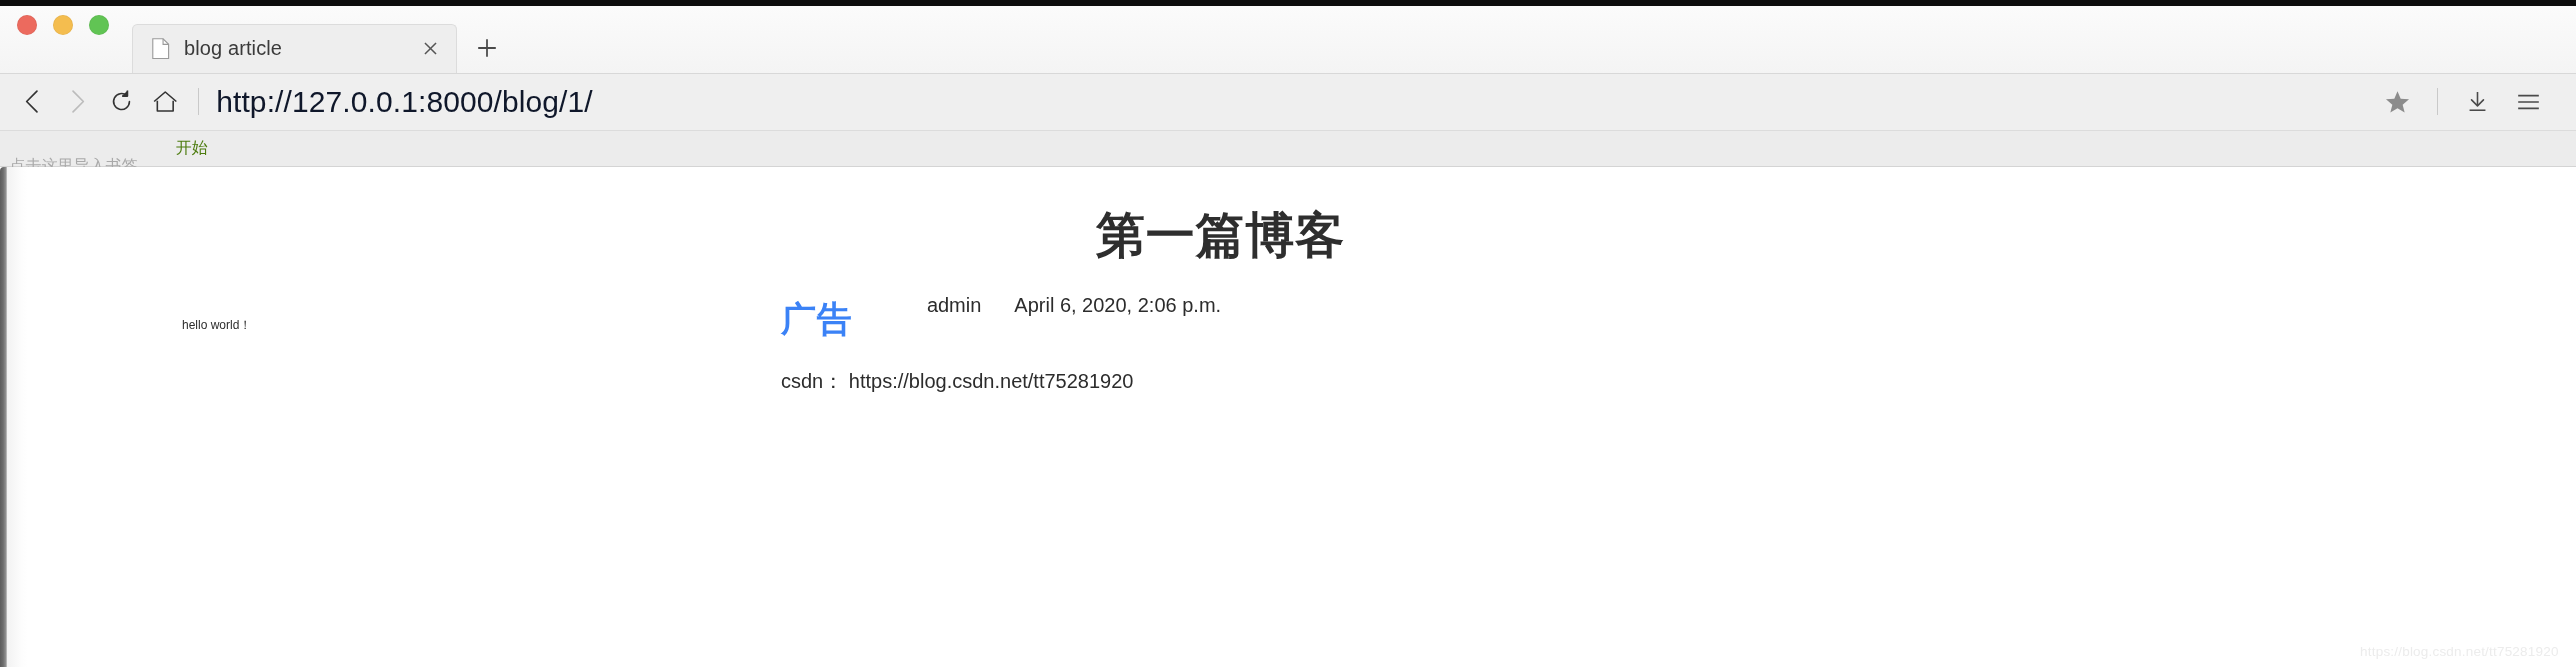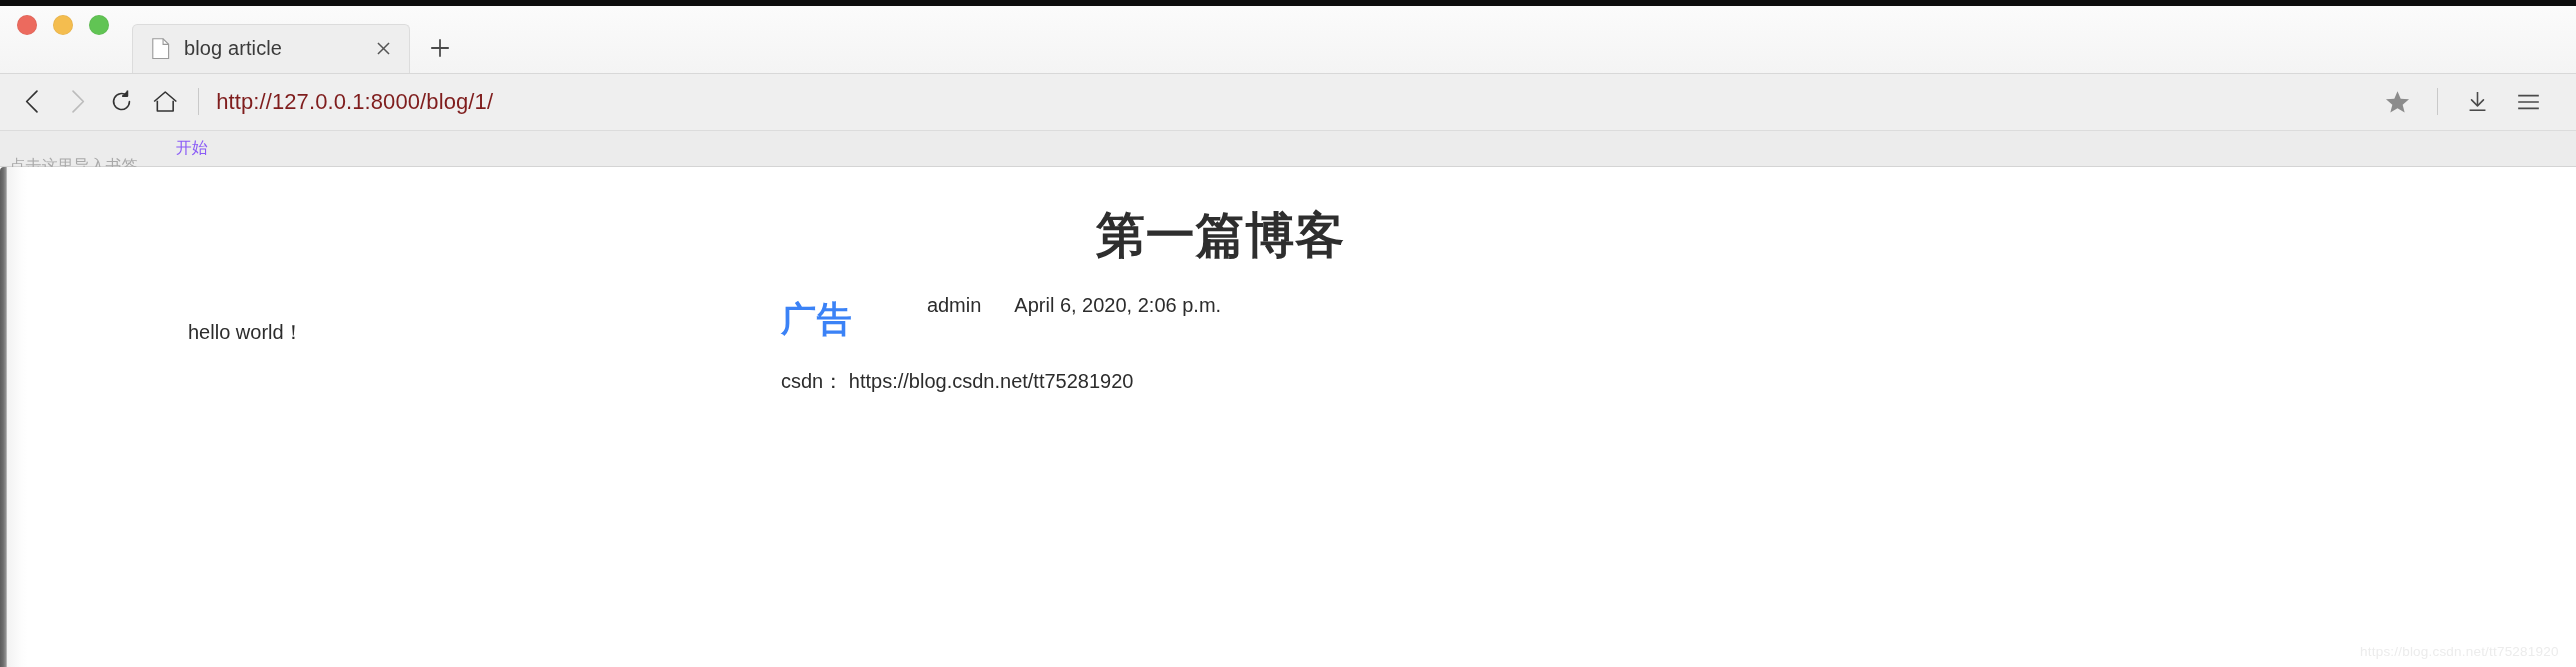--- a/index.html
+++ b/index.html
@@ -53,21 +53,21 @@
   .tl-dot {
     width: 20px; height: 20px;
     border-radius: 50%;
     display: block;
   }
   .tl-red    { background: #ec6a5e; box-shadow: inset 0 0 0 0.8px rgba(0,0,0,.06); }
   .tl-yellow { background: #f4bd4f; box-shadow: inset 0 0 0 0.8px rgba(0,0,0,.06); }
   .tl-green  { background: #61c454; box-shadow: inset 0 0 0 0.8px rgba(0,0,0,.06); }
 
   .tab {
-    width: 278px;
+    width: 325px;
     height: 49px;
     background: #eeeeee;
     border: 0.8px solid #dcdcdc;
     border-bottom: none;
     border-radius: 5.5px 5.5px 0 0;
     display: flex;
     align-items: center;
     padding: 0 16px 0 19px;
     margin-left: 4px;
     position: relative;
@@ -118,22 +118,22 @@
   .nav-btn.disabled { color: #bcbcbc; }
   .toolbar-sep {
     width: 0.8px;
     height: 27px;
     background: #c9c9c9;
     margin: 0 17.4px 0 11px;
     flex: 0 0 auto;
   }
   .url-text {
     flex: 1 1 auto;
-    font-size: 22px;
-    color: #7f1d1d;
+    font-size: 30px;
+    color: #0f172a;
     white-space: nowrap;
     overflow: hidden;
     letter-spacing: 0.1px;
   }
   .toolbar-right {
     display: flex;
     align-items: center;
     flex: 0 0 auto;
     gap: 0;
   }
@@ -157,21 +157,21 @@
   }
   .bm-hint {
     font-size: 16px;
     color: #a9a9a9;
     padding: 0 4.8px;
     white-space: nowrap;
     margin-top: 36px;
   }
   .bm-link {
     font-size: 16px;
-    color: #8b5cf6;
+    color: #4d7c0f;
     padding: 0 6.3px;
     margin-left: 11px;
     white-space: nowrap;
   }
 
   
   .viewport {
     flex: 1 1 auto;
     position: relative;
     background: #ffffff;
@@ -220,22 +220,22 @@
     text-align: center;
     padding-right: 428px;
     font-size: 20px;
     color: #2c2c2c;
   }
   .meta-author { margin-right: 28.5px; }
 
   .article-body {
     position: absolute;
     top: 149px;
-    left: 188px;
-    font-size: 20px;
+    left: 182px;
+    font-size: 12px;
     color: #2c2c2c;
     line-height: 1.6;
   }
 
   .ad-block {
     position: absolute;
     top: 133px;
     left: 781px;
   }
   .ad-heading {

